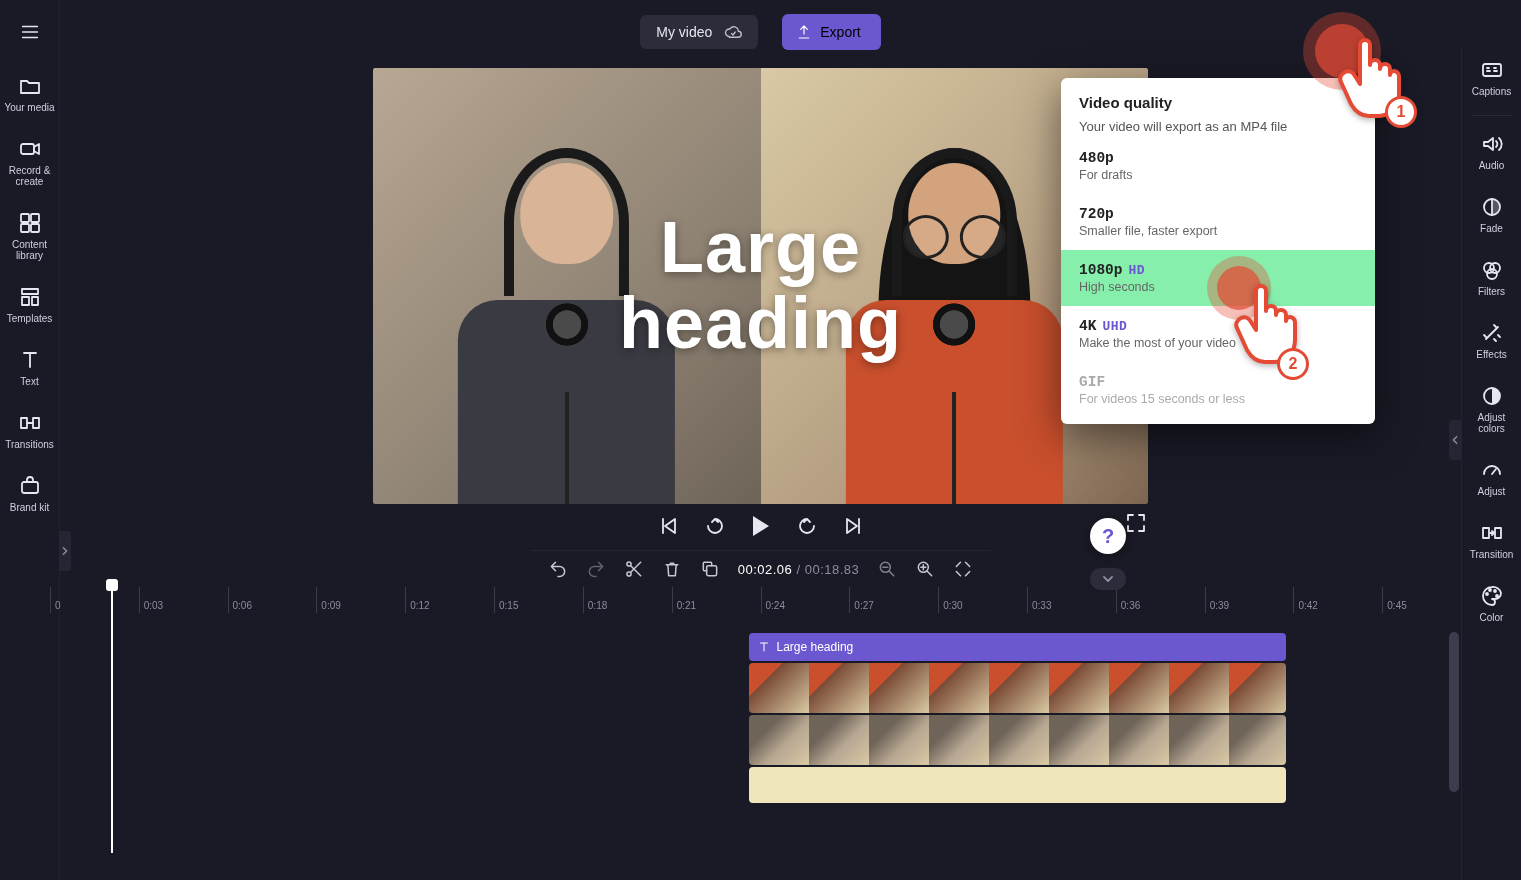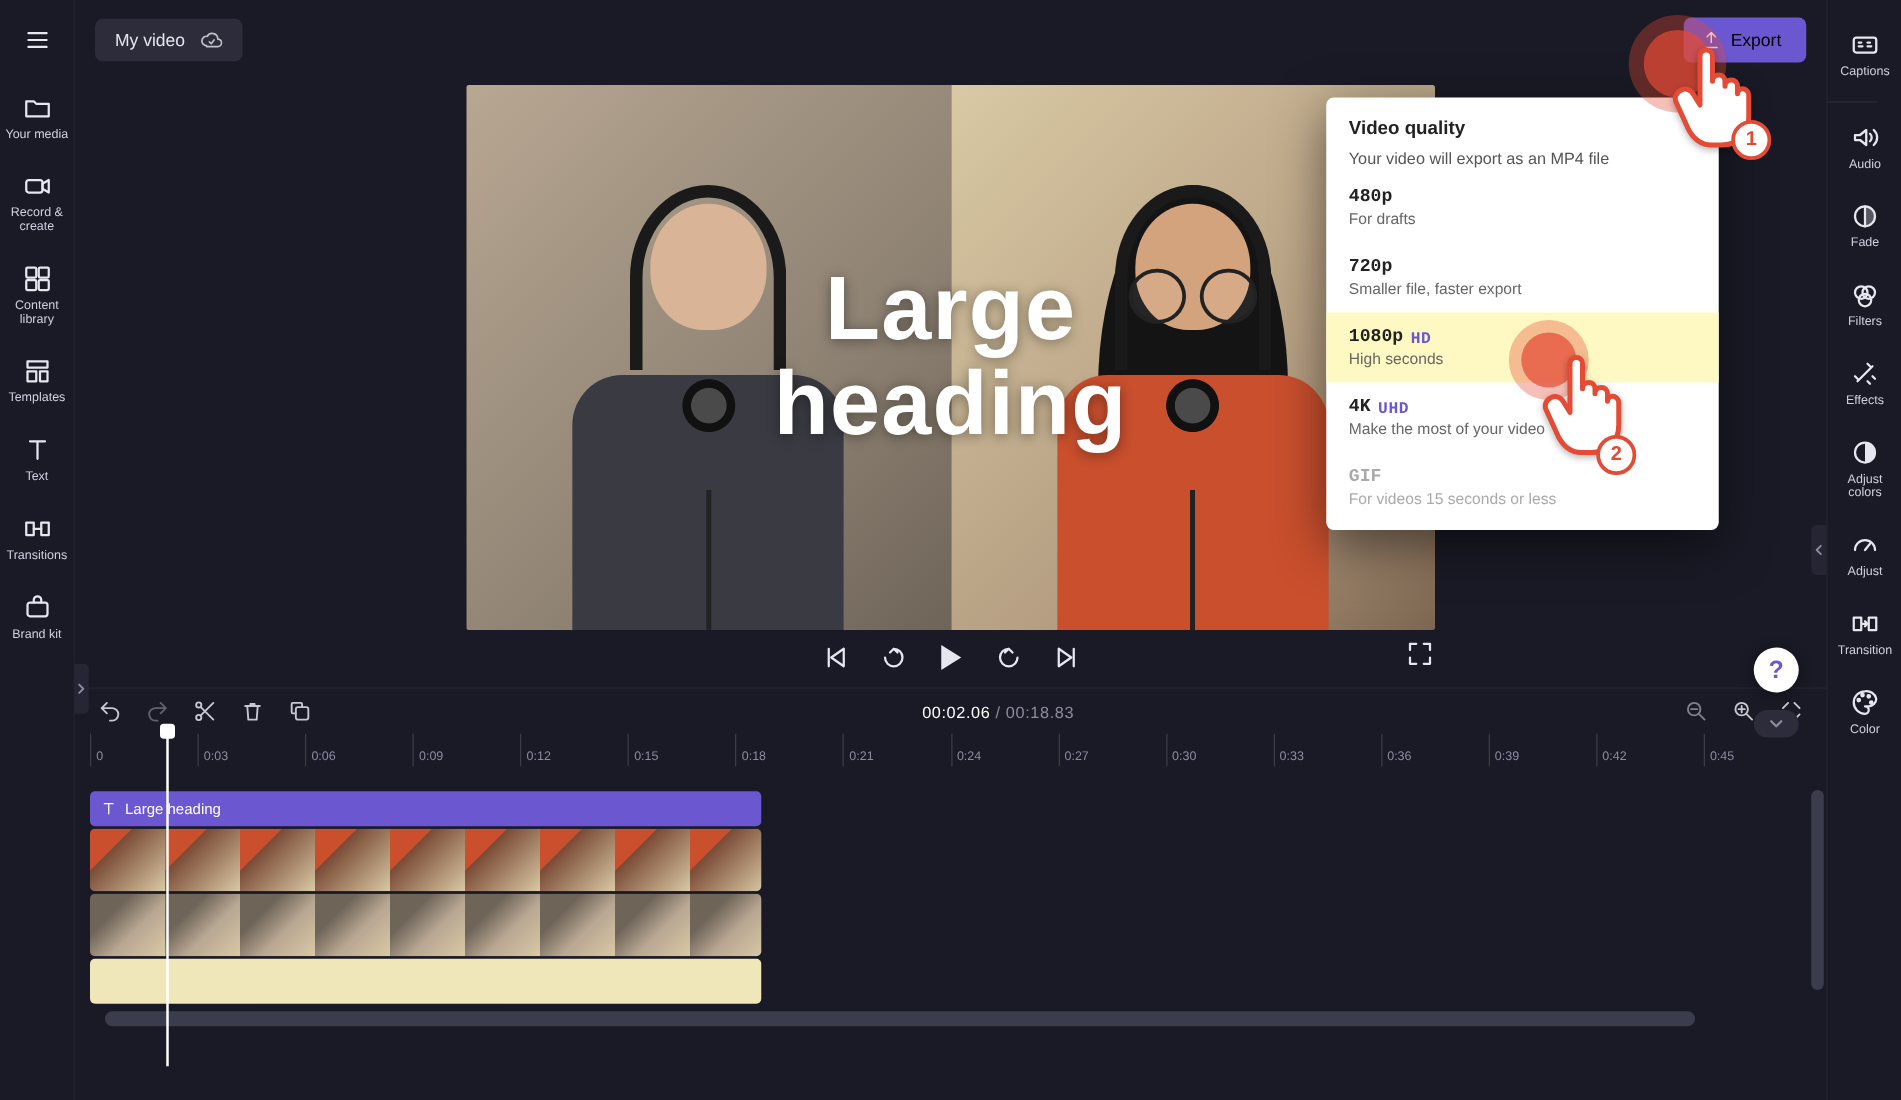--- a/index.html
+++ b/index.html
@@ -15,29 +15,29 @@
   }
   .hamburger { width:60px; height:64px; display:flex; align-items:center; justify-content:center; cursor:pointer;}
   .hamburger svg { width:22px; height:22px; stroke:#e6e6ee; }
   .side-item { width:60px; padding:10px 2px 14px; display:flex; flex-direction:column; align-items:center; gap:4px; cursor:pointer;}
   .side-item .icn { width:24px; height:24px; display:flex; align-items:center; justify-content:center;}
   .side-item .lbl { font-size:10px; line-height:11px; color:#cfd0e0; text-align:center;}
   .side-expand { height:40px; width:12px; margin-top:4px; background:#252533; border-radius:0 4px 4px 0; display:flex; align-items:center; justify-content:center; align-self:flex-end; margin-right:-12px; position:relative; z-index:20;}
   
   
   .sidebar-right {
-    width:60px; background:#1a1a26; display:flex; flex-direction:column; 
-    border-left:1px solid rgba(255,255,255,0.05); padding-top:14px;
+    width:60px; background:#1a1a26; display:flex; flex-direction:column; align-items:center;
+    border-left:1px solid rgba(255,255,255,0.05); margin-top:48px;
   }
   .sidebar-right .side-item .lbl { color:#cfd0e0;}
   .sidebar-right hr { width:40px; border:none; border-top:1px solid rgba(255,255,255,0.08); margin:4px 0 6px;}
   .side-collapse { height:40px; width:12px; background:#252533; border-radius:4px 0 0 4px; display:flex; align-items:center; justify-content:center; align-self:flex-start; margin-left:-12px; position:relative; z-index:20; margin-top:auto; margin-bottom:auto;}
   
   
-  .center { flex:1; display:flex; flex-direction:column; min-width:0;}
+  .center { flex:1; display:flex; flex-direction:column; min-width:0;align-items:center;}
   
   
   .topbar { height:64px; display:flex; align-items:center; padding:0 16px; gap:12px; }
   .title-chip {
     background:#2c2c3a; border-radius:6px; padding:8px 16px; display:flex; align-items:center; gap:12px;
     font-size:14px; color:#e6e6ee;
   }
   .title-chip .cloud { width:18px; height:18px; opacity:0.8; display:flex; align-items:center; justify-content:center;}
   .spacer { flex:1; }
   .export-btn {
@@ -117,21 +117,21 @@
   
   
   .export-dd {
     position:absolute; top:78px; right:86px; width:314px; background:#fff; color:#222; border-radius:6px;
     box-shadow:0 12px 40px rgba(0,0,0,0.5); z-index:100; overflow:hidden; padding-bottom:6px;
   }
   .export-dd .hdr { padding:16px 18px 4px; }
   .export-dd .hdr h3 { font-size:15px; font-weight:600; color:#222;}
   .export-dd .hdr p { font-size:13px; color:#555; margin-top:8px;}
   .q-opt { padding:12px 18px; cursor:pointer;}
-  .q-opt.selected { background:#fef9c3;}
+  .q-opt.selected { background:#86efac;}
   .q-opt .qt { font-size:14.5px; font-weight:600; color:#222; display:flex; align-items:center; gap:6px;font-family:Liberation Mono, monospace;}
   .q-opt .qt sup { font-size:13px; font-weight:700; letter-spacing:0.5px; color:#6b57d0;}
   .q-opt .qd { font-size:12.5px; color:#666; margin-top:2px;}
   .q-opt.disabled .qt, .q-opt.disabled .qd { color:#aaa;}
   
   
   .pulse { position:absolute; border-radius:50%; background:rgba(228,74,52,0.35); pointer-events:none; z-index:200;}
   .pulse.inner { background:rgba(228,74,52,0.7);}
   .hand { position:absolute; z-index:210; pointer-events:none;}
   .hand svg { filter:drop-shadow(0 2px 3px rgba(0,0,0,0.3));}

